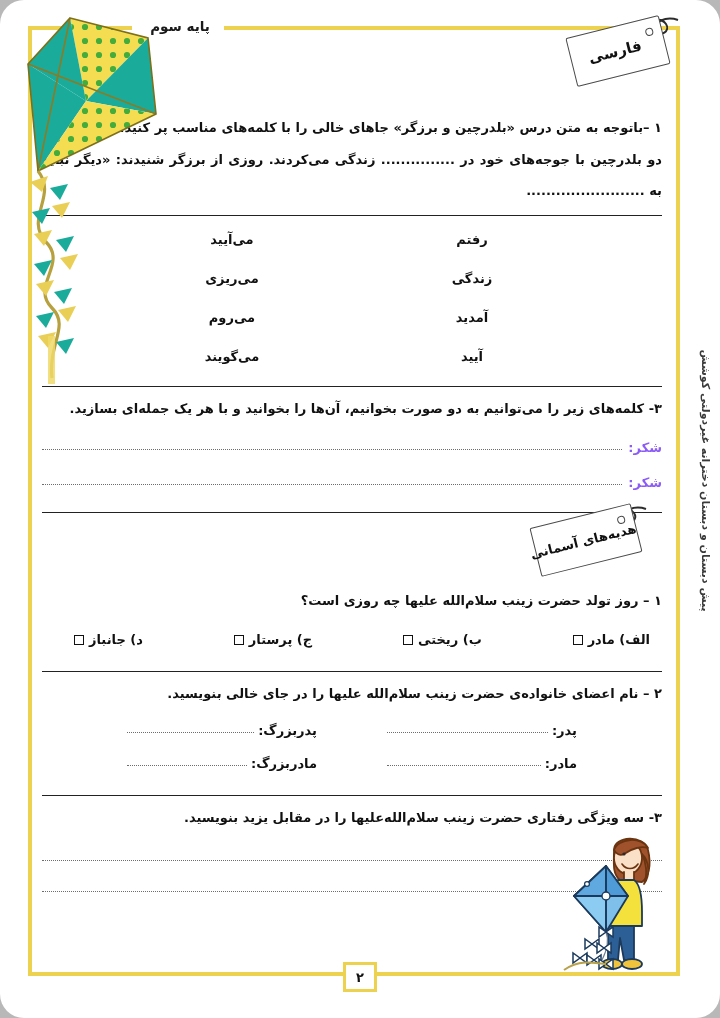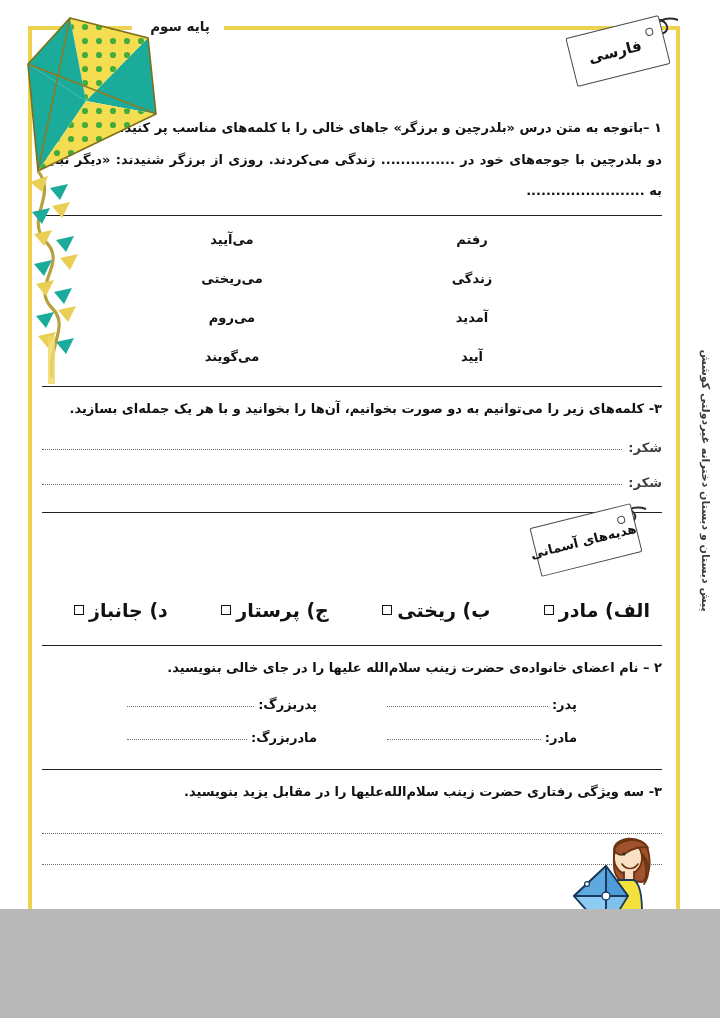--- a/index.html
+++ b/index.html
@@ -1,24 +1,25 @@
 <!DOCTYPE html>
 <html lang="fa" dir="rtl"><head>
 <meta charset="utf-8">
 <title>Persian Worksheet</title>
 <style>
   html,body{margin:0;padding:0;background:#b8b8b8;}
   body{font-family:"DejaVu Sans","Liberation Sans",sans-serif;}
 
   .page{
     position:relative;
-    width:720px;height:909px;
+    width:720px;height:1018px;
     background:#ffffff;
     overflow:hidden;
     box-sizing:border-box;
+    border-radius:24px;
   }
 
   
   .frame{
     position:absolute;
     left:28px; top:26px;
     width:652px; height:950px;
     border:4px solid #ecd24f;
     box-sizing:border-box;
     pointer-events:none;
@@ -169,34 +170,34 @@
   .dots{
     border-top:1.6px dotted #6d6d6d;
     height:0;
     margin:0;
   }
   .dotline{
     display:flex;align-items:flex-end;gap:6px;
     margin-top:20px;direction:rtl;
   }
   .dotline .lbl{
-    font-size:13px;font-weight:bold;color:#404040;white-space:nowrap;
+    font-size:13px;font-weight:bold;color:#8b5cf6;white-space:nowrap;
   }
   .dotline .fill{ flex:1; border-top:1.6px dotted #6d6d6d; height:0; margin-bottom:5px;}
 
   
   .choices{
     display:flex;
     justify-content:space-between;
     margin-top:20px;
     padding:0 12px 0 32px;
     direction:rtl;
   }
   .choice{ display:flex;align-items:center;gap:5px; }
-  .choice .lbl{font-size:19px;font-weight:bold;color:#111;white-space:nowrap;direction:rtl;}
+  .choice .lbl{font-size:13px;font-weight:bold;color:#111;white-space:nowrap;direction:rtl;}
   .box{
     width:10px;height:10px;
     border:1.3px solid #111;
     background:#fff;
     display:inline-block;
     box-sizing:border-box;
   }
 
   
   .pairrow{
@@ -298,21 +299,21 @@
 
     <div class="match">
       <div class="match-col">
         <div class="item">رفتم</div>
         <div class="item">زندگی</div>
         <div class="item">آمدید</div>
         <div class="item">آیید</div>
       </div>
       <div class="match-col">
         <div class="item">می‌آیید</div>
-        <div class="item">می‌ریختی</div>
+        <div class="item">می‌ریزی</div>
         <div class="item">می‌روم</div>
         <div class="item">می‌گویند</div>
       </div>
     </div>
 
     <hr class="rule" style="margin-top:22px">
 
     <div class="q">۳-  کلمه‌های زیر را می‌توانیم به دو صورت بخوانیم، آن‌ها را بخوانید و با هر یک جمله‌ای بسازید.</div>
     <div class="dotline">
       <span class="lbl">شکر:</span>
@@ -328,20 +329,21 @@
     <div class="tag-wrap">
       <svg class="tag-string tag-hediye-string" viewBox="0 0 46 30">
         <path d="M4,22 C10,6 24,2 30,10 C35,17 24,24 20,16 C16,8 30,2 42,6" fill="none" stroke="#2b2b2b" stroke-width="2"></path>
       </svg>
       <div class="tag tag-hediye">
         <span class="tag-hole"></span>
         <span class="tag-text">هدیه‌های آسمانی</span>
       </div>
     </div>
 
+    <div class="q">۱ – روز تولد حضرت زینب سلام‌الله علیها چه روزی است؟</div>
     <div class="choices">
       <div class="choice">
         <span class="lbl">الف) مادر</span>
         <span class="box"></span>
       </div>
       <div class="choice">
         <span class="lbl">ب) ریختی</span>
         <span class="box"></span>
       </div>
       <div class="choice">

